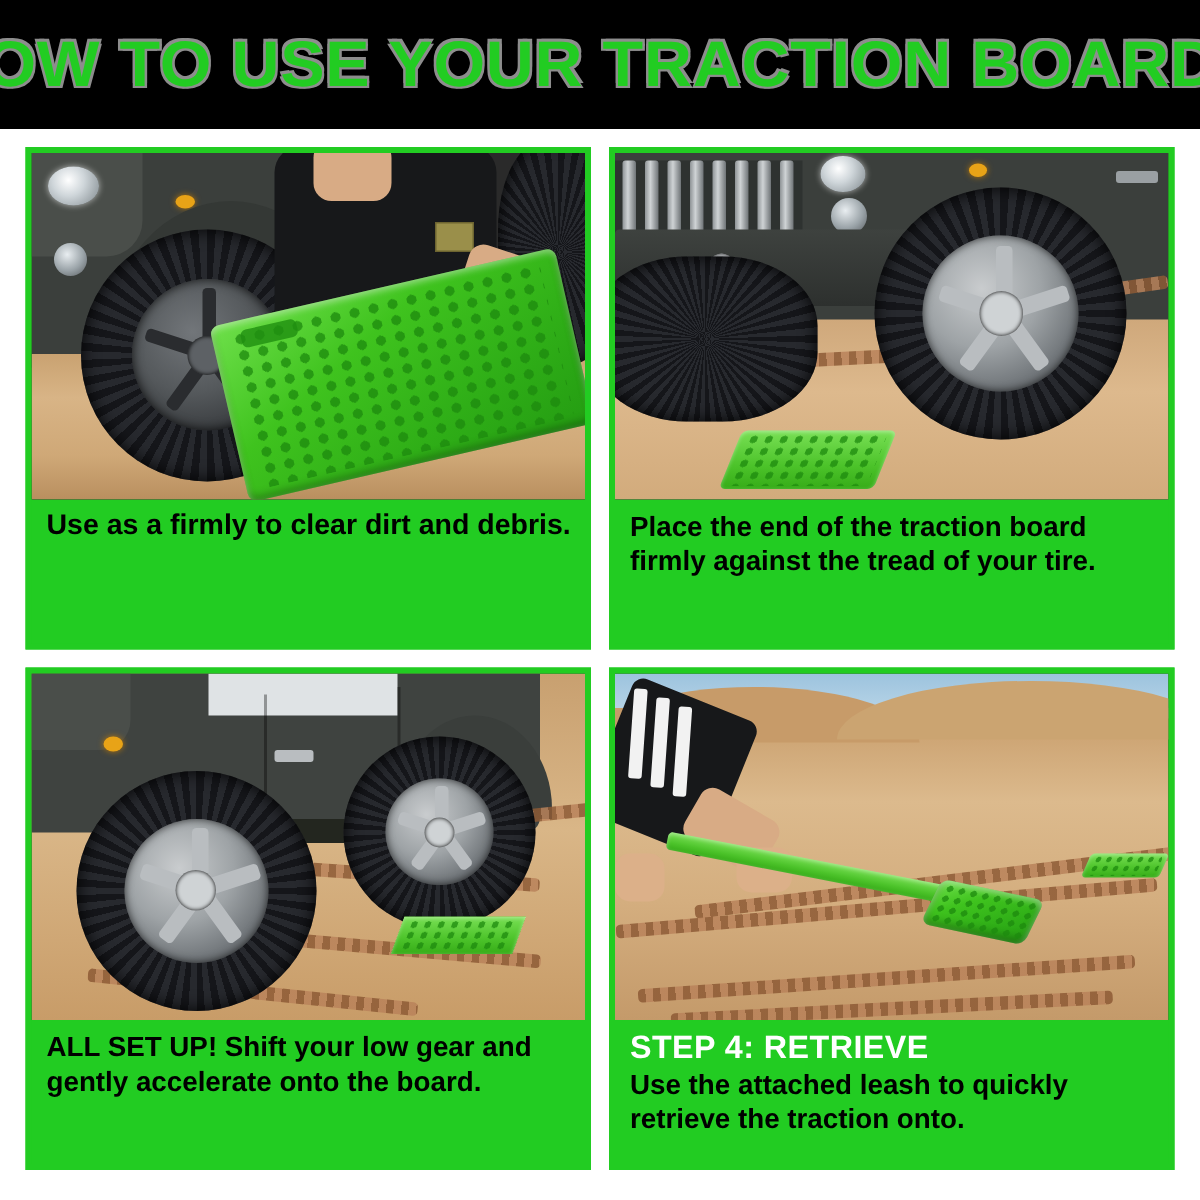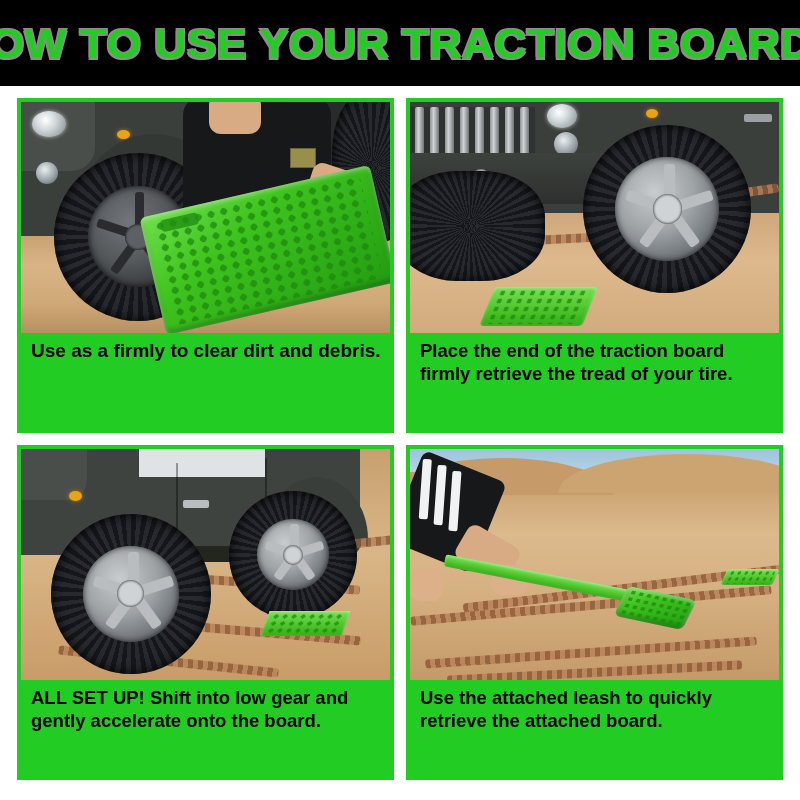--- a/index.html
+++ b/index.html
@@ -251,21 +251,21 @@
             <div class="spoke-l" style="left:47%;top:7%;width:11px;height:43%;transform:rotate(288deg);"></div>
             <div class="hub" style="left:36%;top:36%;width:28%;height:28%;background:#cfd3d5;"></div>
           </div>
         </div>
 
         <div class="layer board-flat" style="left:21%;top:80%;width:28%;height:17%;transform:skewX(-22deg);border-radius:4px;">
           <div class="board-studs" style="background-size:10px 8px;"></div>
         </div>
       </div>
       <div class="caption">
-        <div class="step-body" style="font-size:18.5px;">Place the end of the traction board firmly retrieve the tread of your tire.</div>
+        <div class="step-body" style="font-size:18.5px;">Place the end of the traction board firmly against the tread of your tire.</div>
       </div>
     </div>
 
     <div class="panel">
       <div class="photo">
 
         <div class="layer" style="left:0;top:0;right:0;bottom:0;background:linear-gradient(180deg,#c8a070 0%,#d9b687 45%,#c89c68 100%);"></div>
 
         <div class="layer" style="left:0;top:0;width:92%;height:46%;background:#3f4340;border-bottom-right-radius:10px;"></div>
         <div class="layer" style="left:32%;top:0;width:34%;height:12%;background:#dfe3e5;"></div>
@@ -306,21 +306,21 @@
             <div class="spoke-l" style="left:46%;top:8%;width:9px;height:42%;transform:rotate(288deg);"></div>
             <div class="hub" style="left:36%;top:36%;width:28%;height:28%;background:#cfd3d5;"></div>
           </div>
         </div>
 
         <div class="layer board-flat" style="right:12%;top:70%;width:22%;height:11%;transform:skewX(-20deg);">
           <div class="board-studs" style="background-size:9px 7px;"></div>
         </div>
       </div>
       <div class="caption">
-        <div class="step-body" style="font-size:18.5px;">ALL SET UP! Shift into low gear and gently accelerate onto the board.</div>
+        <div class="step-body" style="font-size:18.5px;">ALL SET UP! Shift your low gear and gently accelerate onto the board.</div>
       </div>
     </div>
 
     <div class="panel">
       <div class="photo">
         <div class="layer sky" style="left:0;top:0;right:0;height:13%;"></div>
         <div class="layer" style="left:0;top:10%;right:0;bottom:0;background:linear-gradient(180deg,#c79c6a 0%,#dcba8d 30%,#d4ae7f 62%,#c49a6a 100%);"></div>
         <div class="layer dune-a" style="top:4%;"></div>
         <div class="layer dune-b" style="top:2%;"></div>
 
@@ -342,18 +342,19 @@
 
         <div class="layer board" style="left:57%;top:62%;width:19%;height:14%;transform:rotate(12deg) skewX(-14deg);">
           <div class="board-studs" style="background-size:8px 7px;"></div>
         </div>
 
         <div class="layer board-flat" style="right:1%;top:52%;width:14%;height:7%;transform:skewX(-24deg);border-radius:3px;">
           <div class="board-studs" style="background-size:7px 6px;"></div>
         </div>
       </div>
       <div class="caption">
-        <div class="step-body" style="font-size:18.5px;">Use the attached leash to quickly retrieve the attached board.</div>
+        <div class="step-head">STEP 4: RETRIEVE</div>
+        <div class="step-body" style="font-size:18.5px;">Use the attached leash to quickly retrieve the traction onto.</div>
       </div>
     </div>
 
   </div>
 </div>
 
 </body></html>

